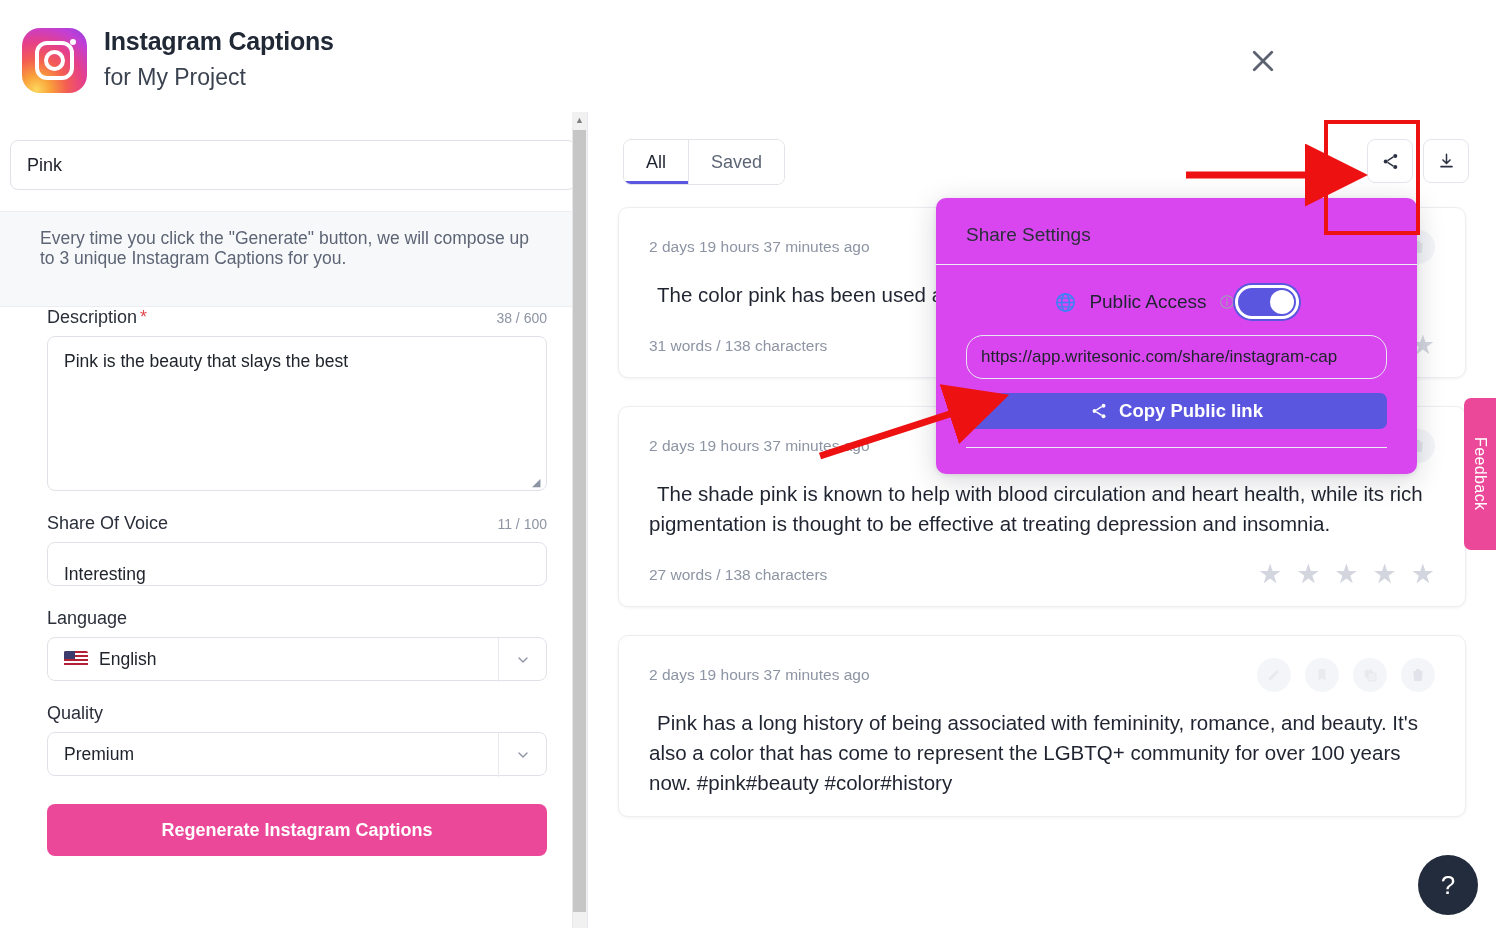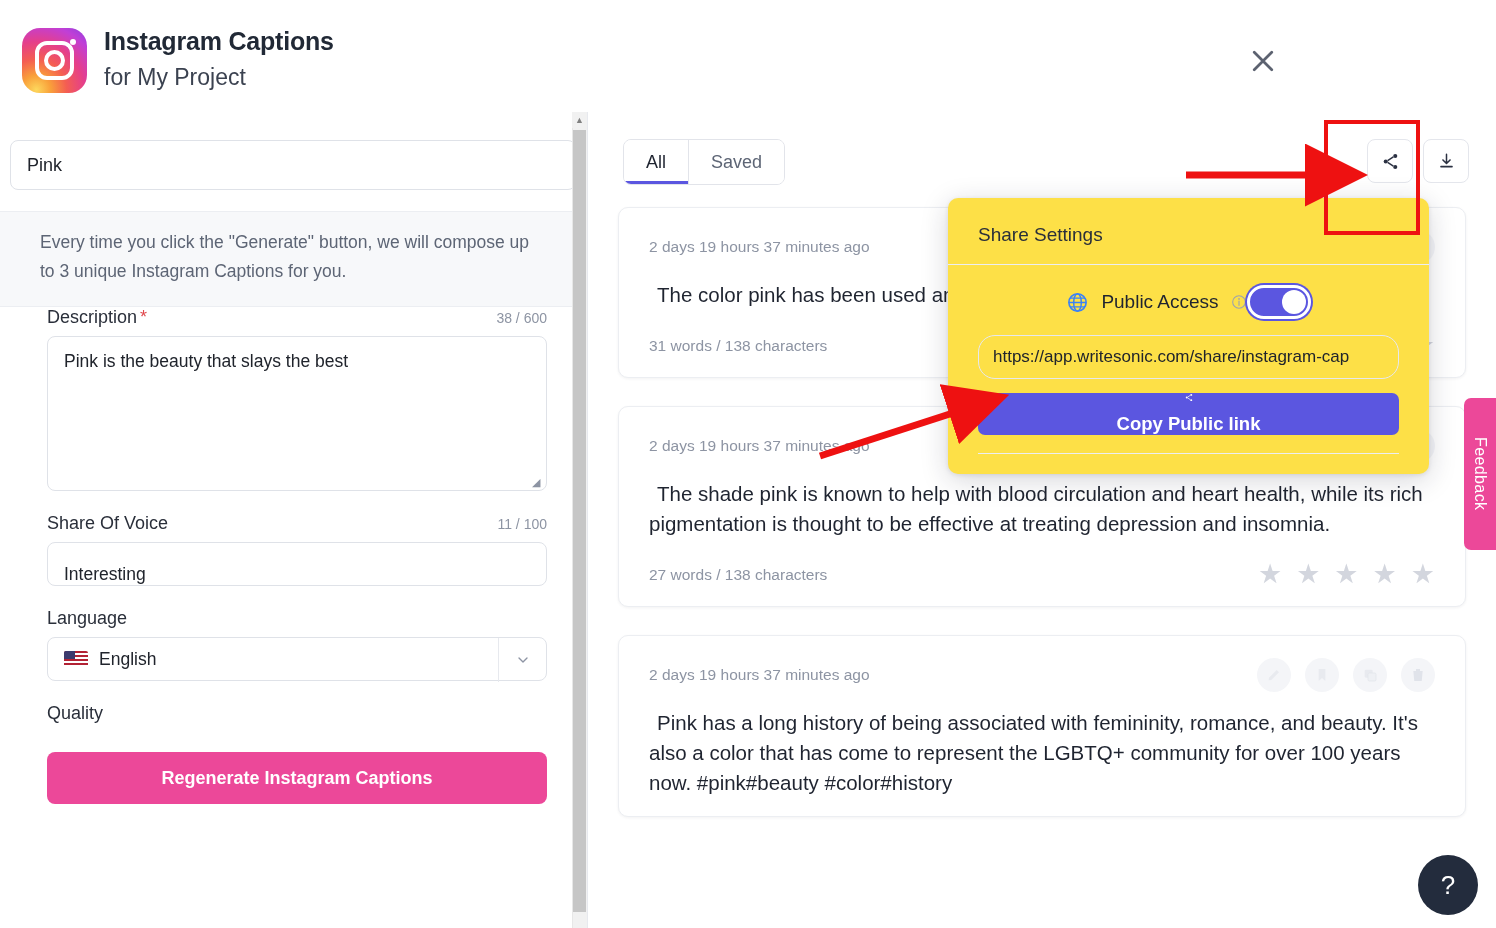--- a/index.html
+++ b/index.html
@@ -56,21 +56,21 @@
     position: absolute; left: 10px; top: 28px; width: 566px; height: 50px;
     border: 1px solid #dfe2e8; border-radius: 8px; background: #fff;
     display: flex; align-items: center; padding: 0 16px;
     font-size: 18px; color: #20242c;
   }
   .note-box {
     position: absolute; left: 0; top: 99px; width: 587px; height: 96px;
     background: #f7f8fa; border-top: 1px solid #eceef2; border-bottom: 1px solid #eceef2;
     padding: 16px 40px 0 40px;
   }
-  .note-box p { font-size: 17.5px; line-height: 29px; color: #5d6575; }
+  .note-box p { font-size: 17.5px; line-height: 20px; color: #5d6575; }
   .form-area { position: absolute; left: 0; top: 195px; width: 587px; padding-left: 7px; }
   .field-row {
     display: flex; justify-content: space-between; align-items: baseline;
     padding: 0 40px; margin-bottom: 8px;
   }
   .field-label { font-size: 18px; color: #2a2f3a; font-weight: 500; }
   .req { color: #e0484d; margin-left: 3px; }
   .counter { font-size: 14px; color: #8d94a3; }
   .textarea-box {
     margin: 0 40px; height: 155px; border: 1px solid #dfe2e8; border-radius: 8px;
@@ -174,24 +174,23 @@
   .card-bottom {
     margin-top: 22px; display: flex; justify-content: space-between; align-items: center;
   }
   .wordcount { font-size: 15.5px; color: #8d94a3; }
   .stars { display: flex; gap: 14px; }
   .star { color: #d3d6de; font-size: 27px; line-height: 27px; cursor: pointer; }
 
   
   .share-popup {
     position: absolute; left: 936px; top: 198px; width: 481px; height: 276px;
-    background: #fde047; border-radius: 10px;
+    background: #d946ef; border-radius: 10px;
     box-shadow: 0 6px 28px rgba(25,30,48,.18), 0 1px 4px rgba(25,30,48,.10);
     z-index: 30;
-    margin-left: 12px;
   }
   .sp-title {
     padding: 26px 30px 18px 30px; font-size: 19px; color: #2a2f3a;
     border-bottom: 1px solid #eceef2;
   }
   .sp-body { padding: 20px 30px 0 30px; }
   .sp-row { display: flex; align-items: center; justify-content: center; }
   .sp-left { display: flex; align-items: center; gap: 12px; }
   .sp-label { font-size: 19px; color: #1f2430; }
   .toggle {
@@ -202,23 +201,23 @@
   .toggle .knob {
     position: absolute; right: 2px; top: 2px; width: 24px; height: 24px;
     background: #fff; border-radius: 50%;
   }
   .url-field {
     margin-top: 16px; height: 44px; border: 1px solid #e6e8ee; border-radius: 17px;
     display: flex; align-items: center; padding: 0 14px;
     font-size: 17px; color: #20242c; overflow: hidden; white-space: nowrap;
   }
   .copy-btn {
-    margin-top: 14px; height: 42px; background: #5b56e0; border-radius: 7px;
+    margin-top: 14px; height: 36px; background: #5b56e0; border-radius: 7px;
     display: flex; align-items: center; justify-content: center; gap: 11px;
-    color: #fff; font-size: 18.5px; font-weight: bold; cursor: pointer; flex-direction: column;
+    color: #fff; font-size: 18.5px; font-weight: bold; cursor: pointer;
   }
   .sp-divider { margin-top: 18px; border-top: 1px solid #eceef2; }
 
   
   .anno-box {
     position: absolute; left: 1324px; top: 120px; width: 96px; height: 115px;
     border: 4px solid #ee1111; z-index: 40; pointer-events: none;
   }
   .anno-svg { position: absolute; left: 0; top: 0; width: 1496px; height: 928px; z-index: 41; pointer-events: none; }
 
@@ -301,20 +300,28 @@
           <svg width="16" height="16" viewBox="0 0 24 24">
             <path d="M6 9 L12 15 L18 9" stroke="#8d94a3" stroke-width="2" fill="none" stroke-linecap="round" stroke-linejoin="round"></path>
           </svg>
         </span>
       </div>
 
       <div class="spacer-22"></div>
 
       <div class="field-row">
         <div class="field-label">Quality</div>
+      </div>
+      <div class="select-box">
+        <span>Premium</span>
+        <span class="select-caret">
+          <svg width="16" height="16" viewBox="0 0 24 24">
+            <path d="M6 9 L12 15 L18 9" stroke="#8d94a3" stroke-width="2" fill="none" stroke-linecap="round" stroke-linejoin="round"></path>
+          </svg>
+        </span>
       </div>
 
       <div class="gen-btn">Regenerate Instagram Captions</div>
     </div>
 
     <div class="lp-scrollbar">
       <div class="lp-scroll-thumb"></div>
       <div class="lp-scroll-up">▲</div>
     </div>
   </div>

